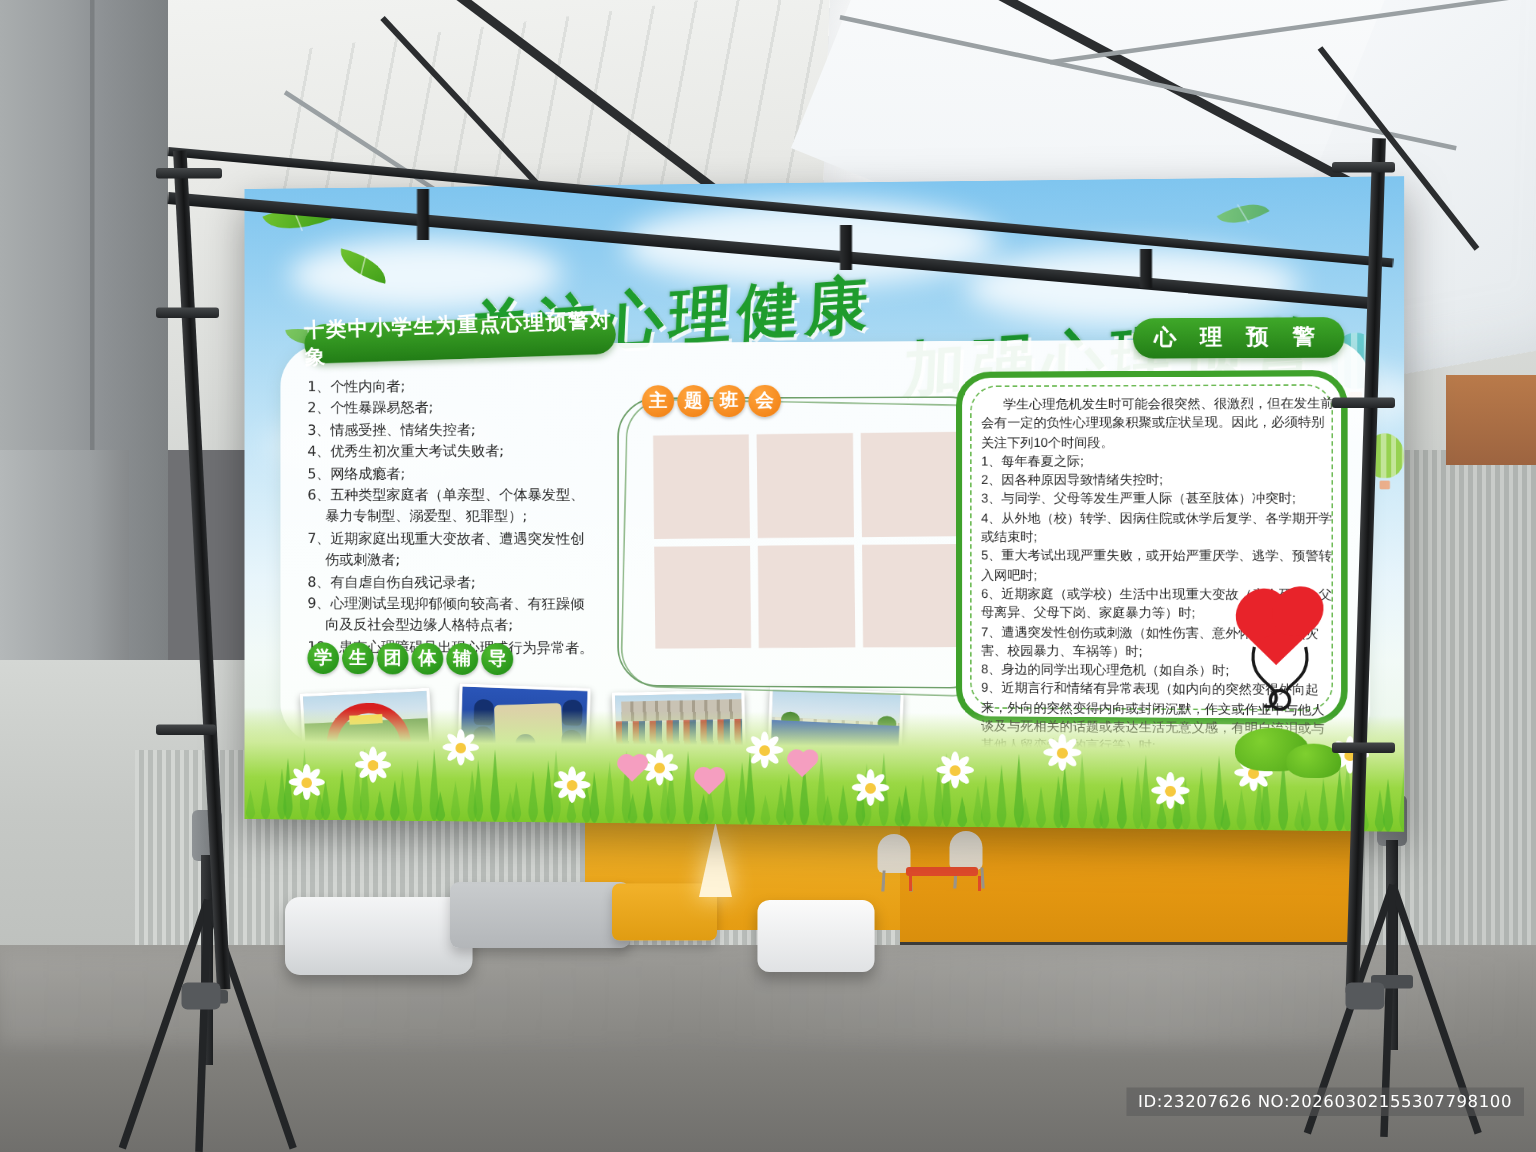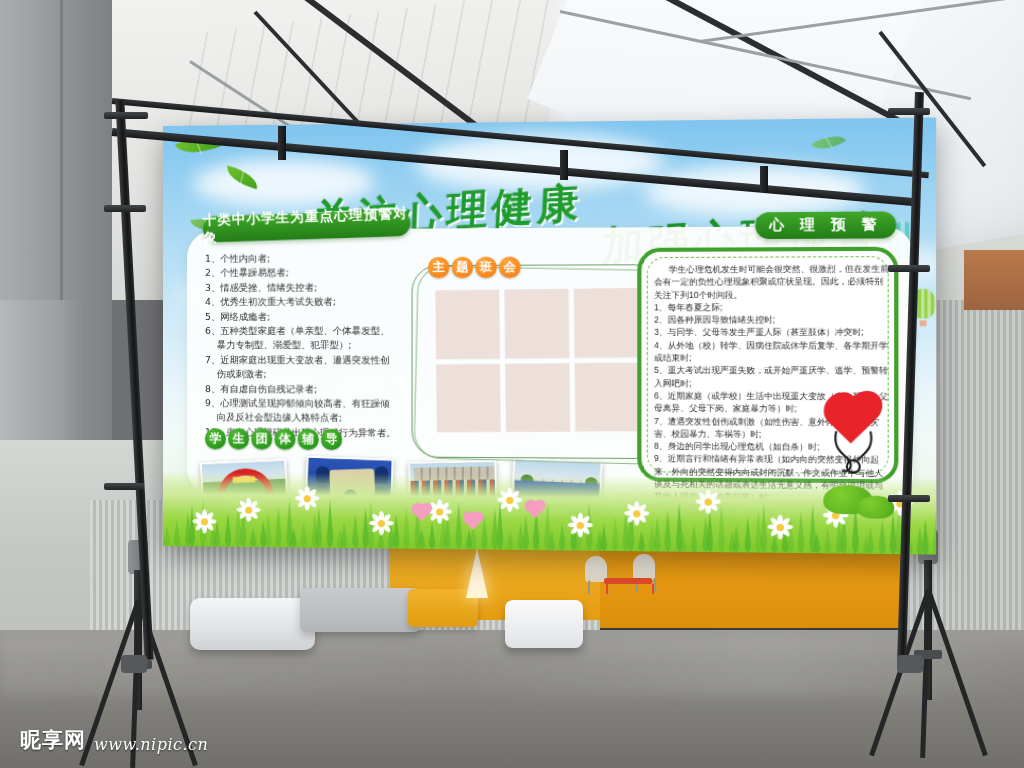--- a/index.html
+++ b/index.html
@@ -850,18 +850,15 @@
   </div>
   <div class="tripod t2">
     <div class="head"></div>
       <div class="mast"></div>
     <div class="leg l1"></div>
       <div class="leg l2"></div>
       <div class="leg l3"></div>
     <div class="clamp"></div>
   </div>
 
-  <div class="wm">
-    <span class="logo">昵享网</span>
-    <span class="url">www.nipic.cn</span>
-  </div>
+  <div class="idbar">ID:23207626 NO:20260302155307798100</div>
 
 </div>
 
 </body></html>

